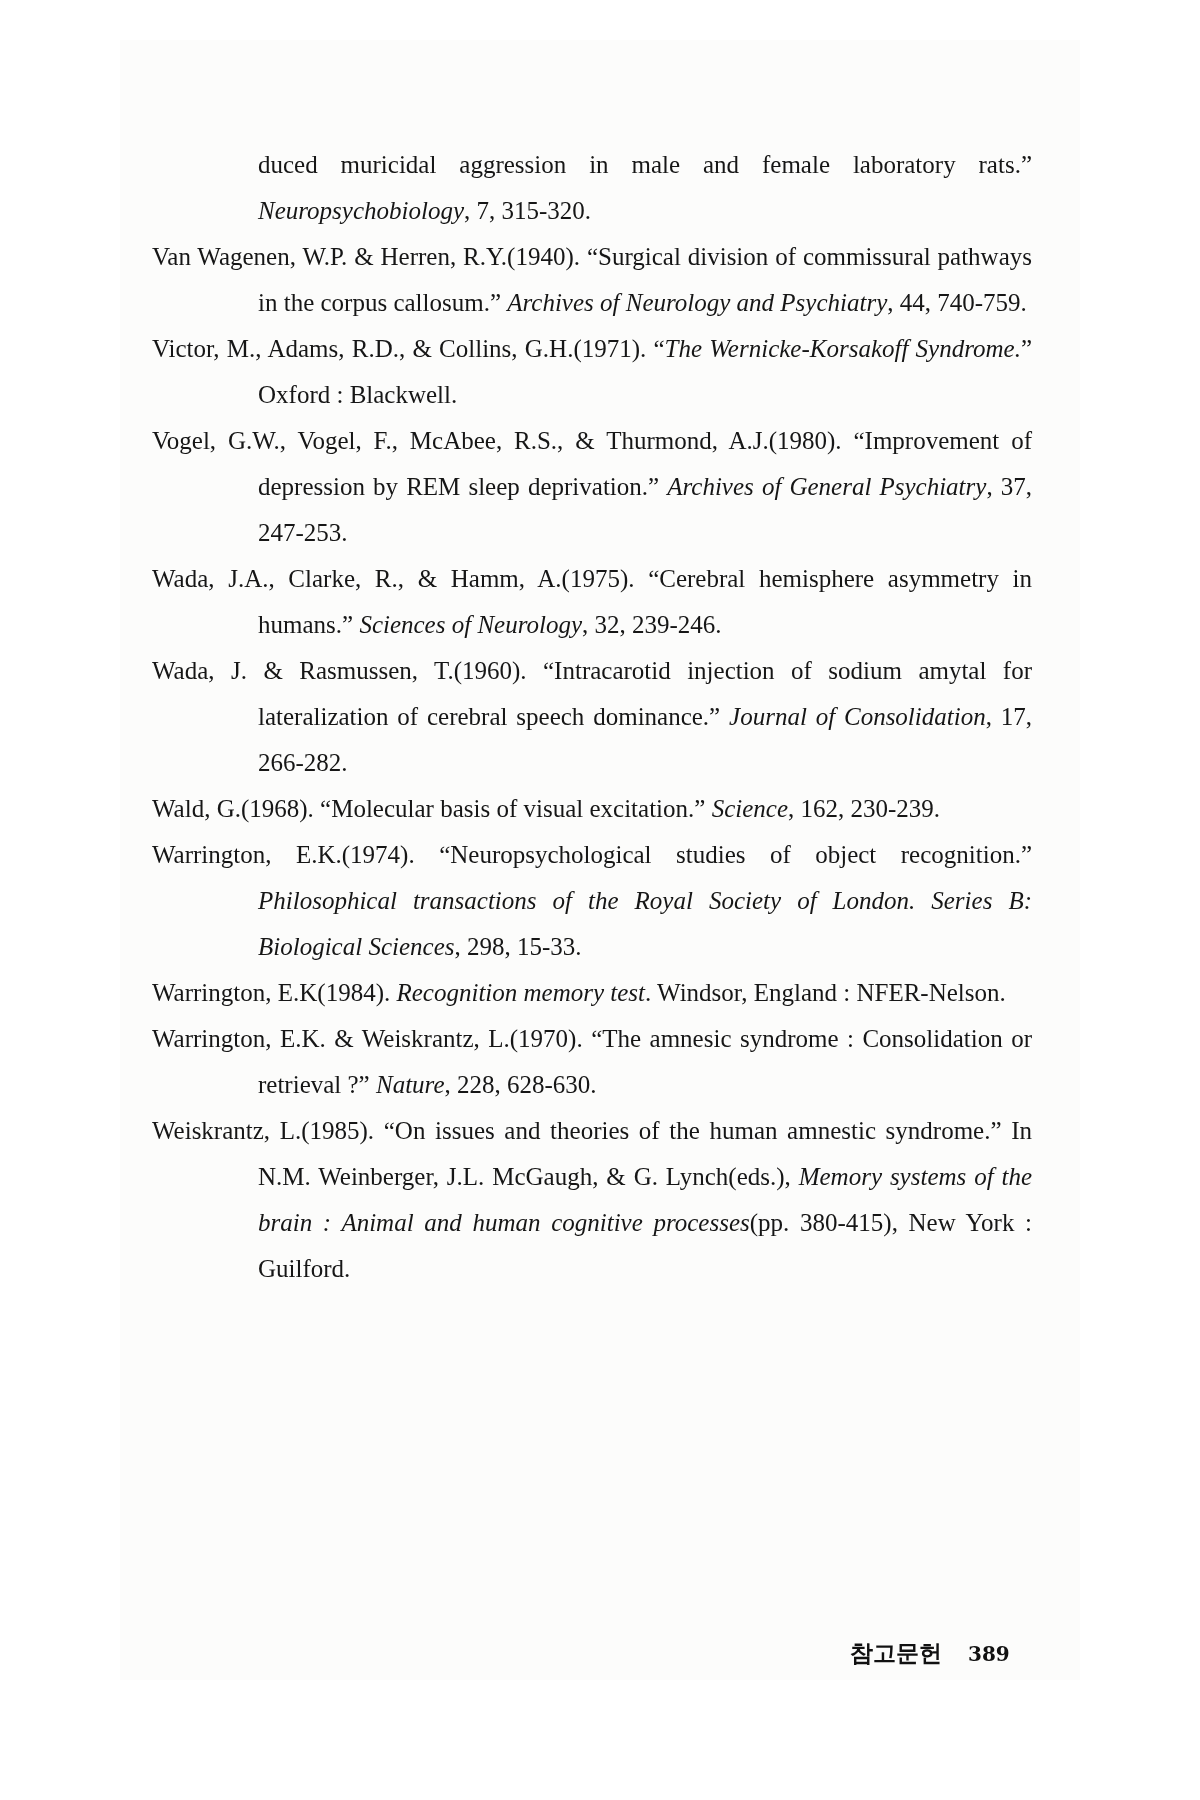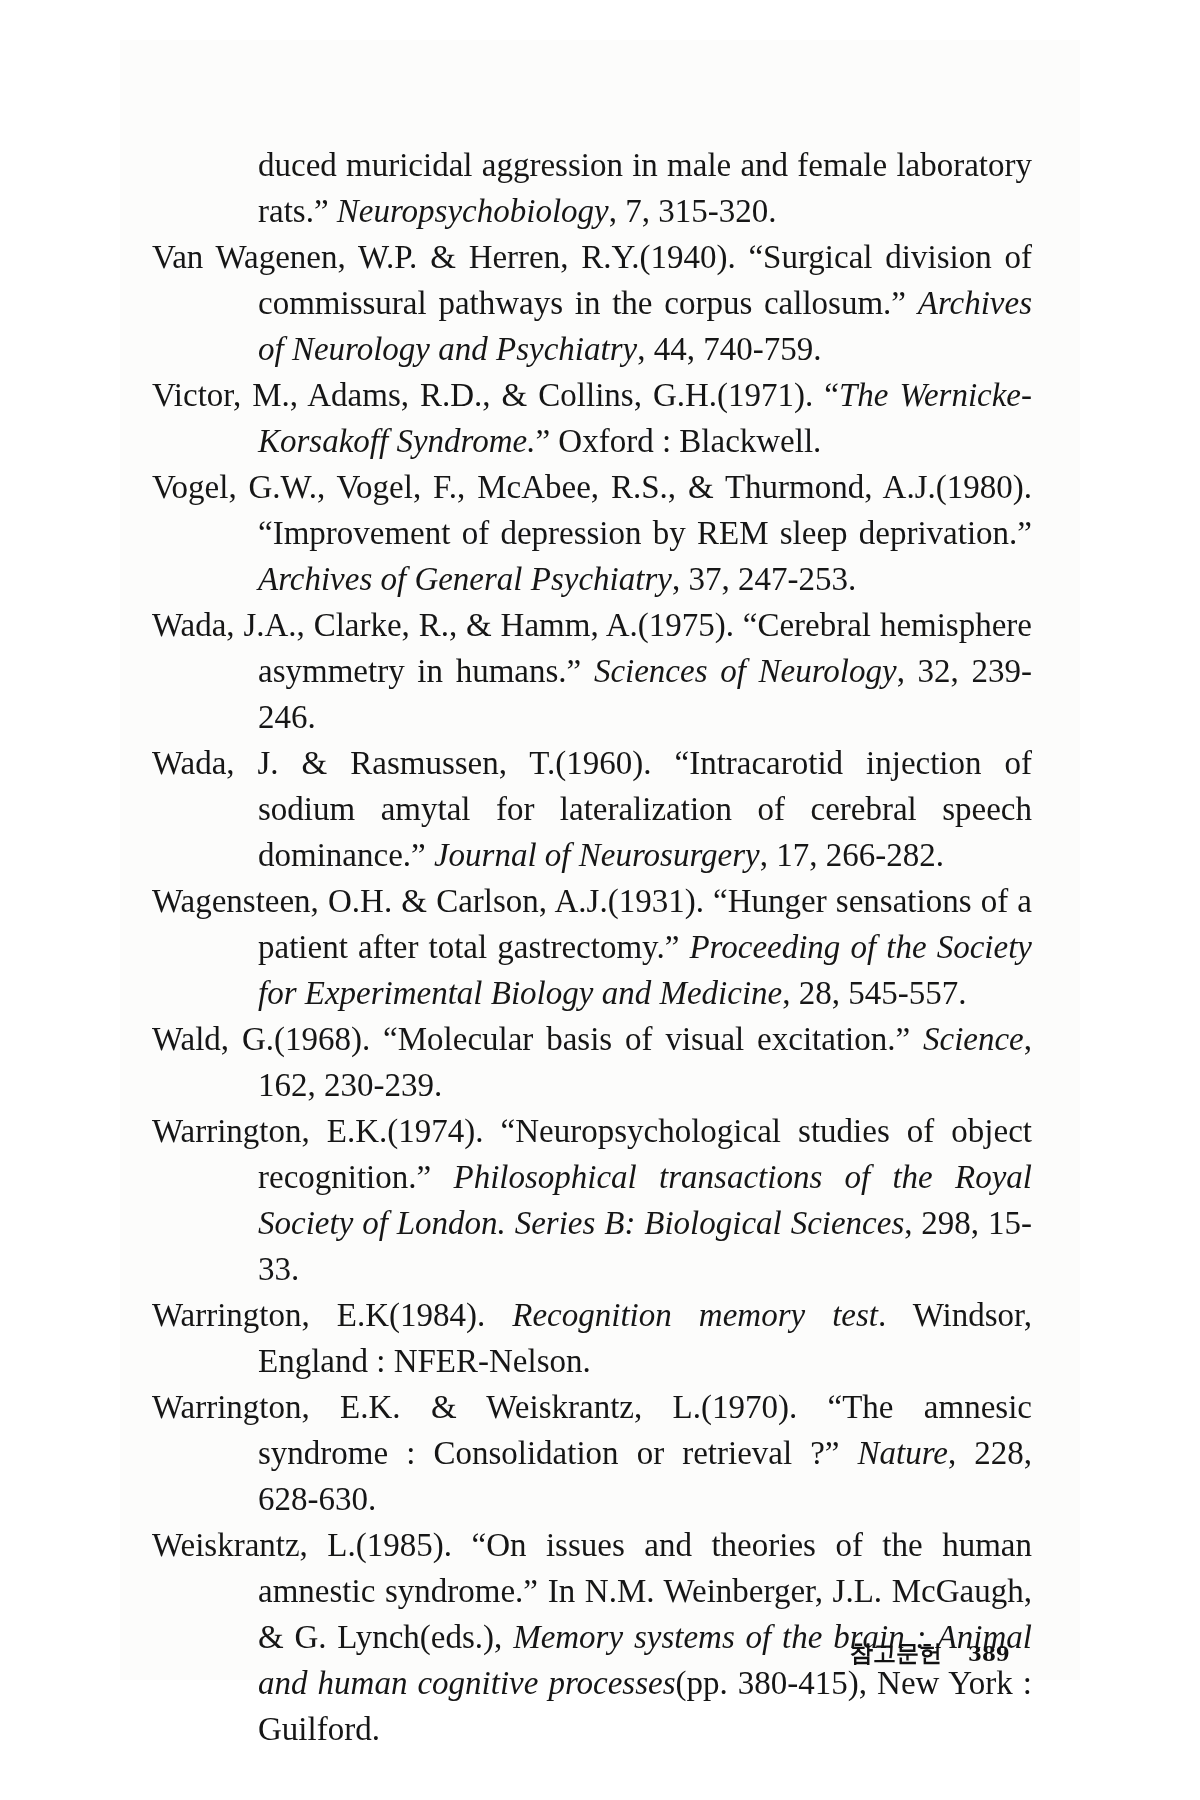--- a/index.html
+++ b/index.html
@@ -28,21 +28,21 @@
       width: 960px;
       height: 1640px;
       background: #fcfcfb;
     }
     .refs {
       position: absolute;
       left: 152px;
       top: 142px;
       width: 880px;
       font-family: "Liberation Serif", "DejaVu Serif", serif;
-      font-size: 33px;
+      font-size: 25px;
       line-height: 46px;
       color: #161616;
       text-align: justify;
     }
     .ref {
       padding-left: 106px;
       text-indent: -106px;
       margin: 0;
     }
     .ref.cont {
@@ -82,23 +82,22 @@
 
 
     <p class="ref"><span>Van Wagenen, W.P. &amp; Herren, R.Y.(1940). “Surgical division of commissural pathways in the corpus callosum.” </span><i>Archives of Neurology and Psychiatry</i><span>, 44, 740-759.</span></p>
 
     <p class="ref"><span>Victor, M., Adams, R.D., &amp; Collins, G.H.(1971). “</span><i>The Wernicke-Korsakoff Syndrome.</i><span>” Oxford : Blackwell.</span></p>
 
     <p class="ref"><span>Vogel, G.W., Vogel, F., McAbee, R.S., &amp; Thurmond, A.J.(1980). “Improvement of depression by REM sleep deprivation.” </span><i>Archives of General Psychiatry</i><span>, 37, 247-253.</span></p>
 
     <p class="ref"><span>Wada, J.A., Clarke, R., &amp; Hamm, A.(1975). “Cerebral hemisphere asymmetry in humans.” </span><i>Sciences of Neurology</i><span>, 32, 239-246.</span></p>
 
-    <p class="ref"><span>Wada, J. &amp; Rasmussen, T.(1960). “Intracarotid injection of sodium amytal for lateralization of cerebral speech dominance.” </span><i>Journal of Neurosurgery</i><span>, 17, 266-282.</span></p>
+    <p class="ref"><span>Wada, J. &amp; Rasmussen, T.(1960). “Intracarotid injection of sodium amytal for lateralization of cerebral speech dominance.” </span><i>Journal of Consolidation</i><span>, 17, 266-282.</span></p>
 
-    <p class="ref"><span>Wagensteen, O.H. &amp; Carlson, A.J.(1931). “Hunger sensations of a patient after total gastrectomy.” </span><i>Proceeding of the Society for Experimental Biology and Medicine</i><span>, 28, 545-557.</span></p>
 
     <p class="ref"><span>Wald, G.(1968). “Molecular basis of visual excitation.” </span><i>Science</i><span>, 162, 230-239.</span></p>
 
     <p class="ref"><span>Warrington, E.K.(1974). “Neuropsychological studies of object recognition.” </span><i>Philosophical transactions of the Royal Society of London. Series B: Biological Sciences</i><span>, 298, 15-33.</span></p>
 
     <p class="ref"><span>Warrington, E.K(1984). </span><i>Recognition memory test</i><span>. Windsor, England : NFER-Nelson.</span></p>
 
     <p class="ref"><span>Warrington, E.K. &amp; Weiskrantz, L.(1970). “The amnesic syndrome : Consolidation or retrieval ?” </span><i>Nature</i><span>, 228, 628-630.</span></p>
 
 

